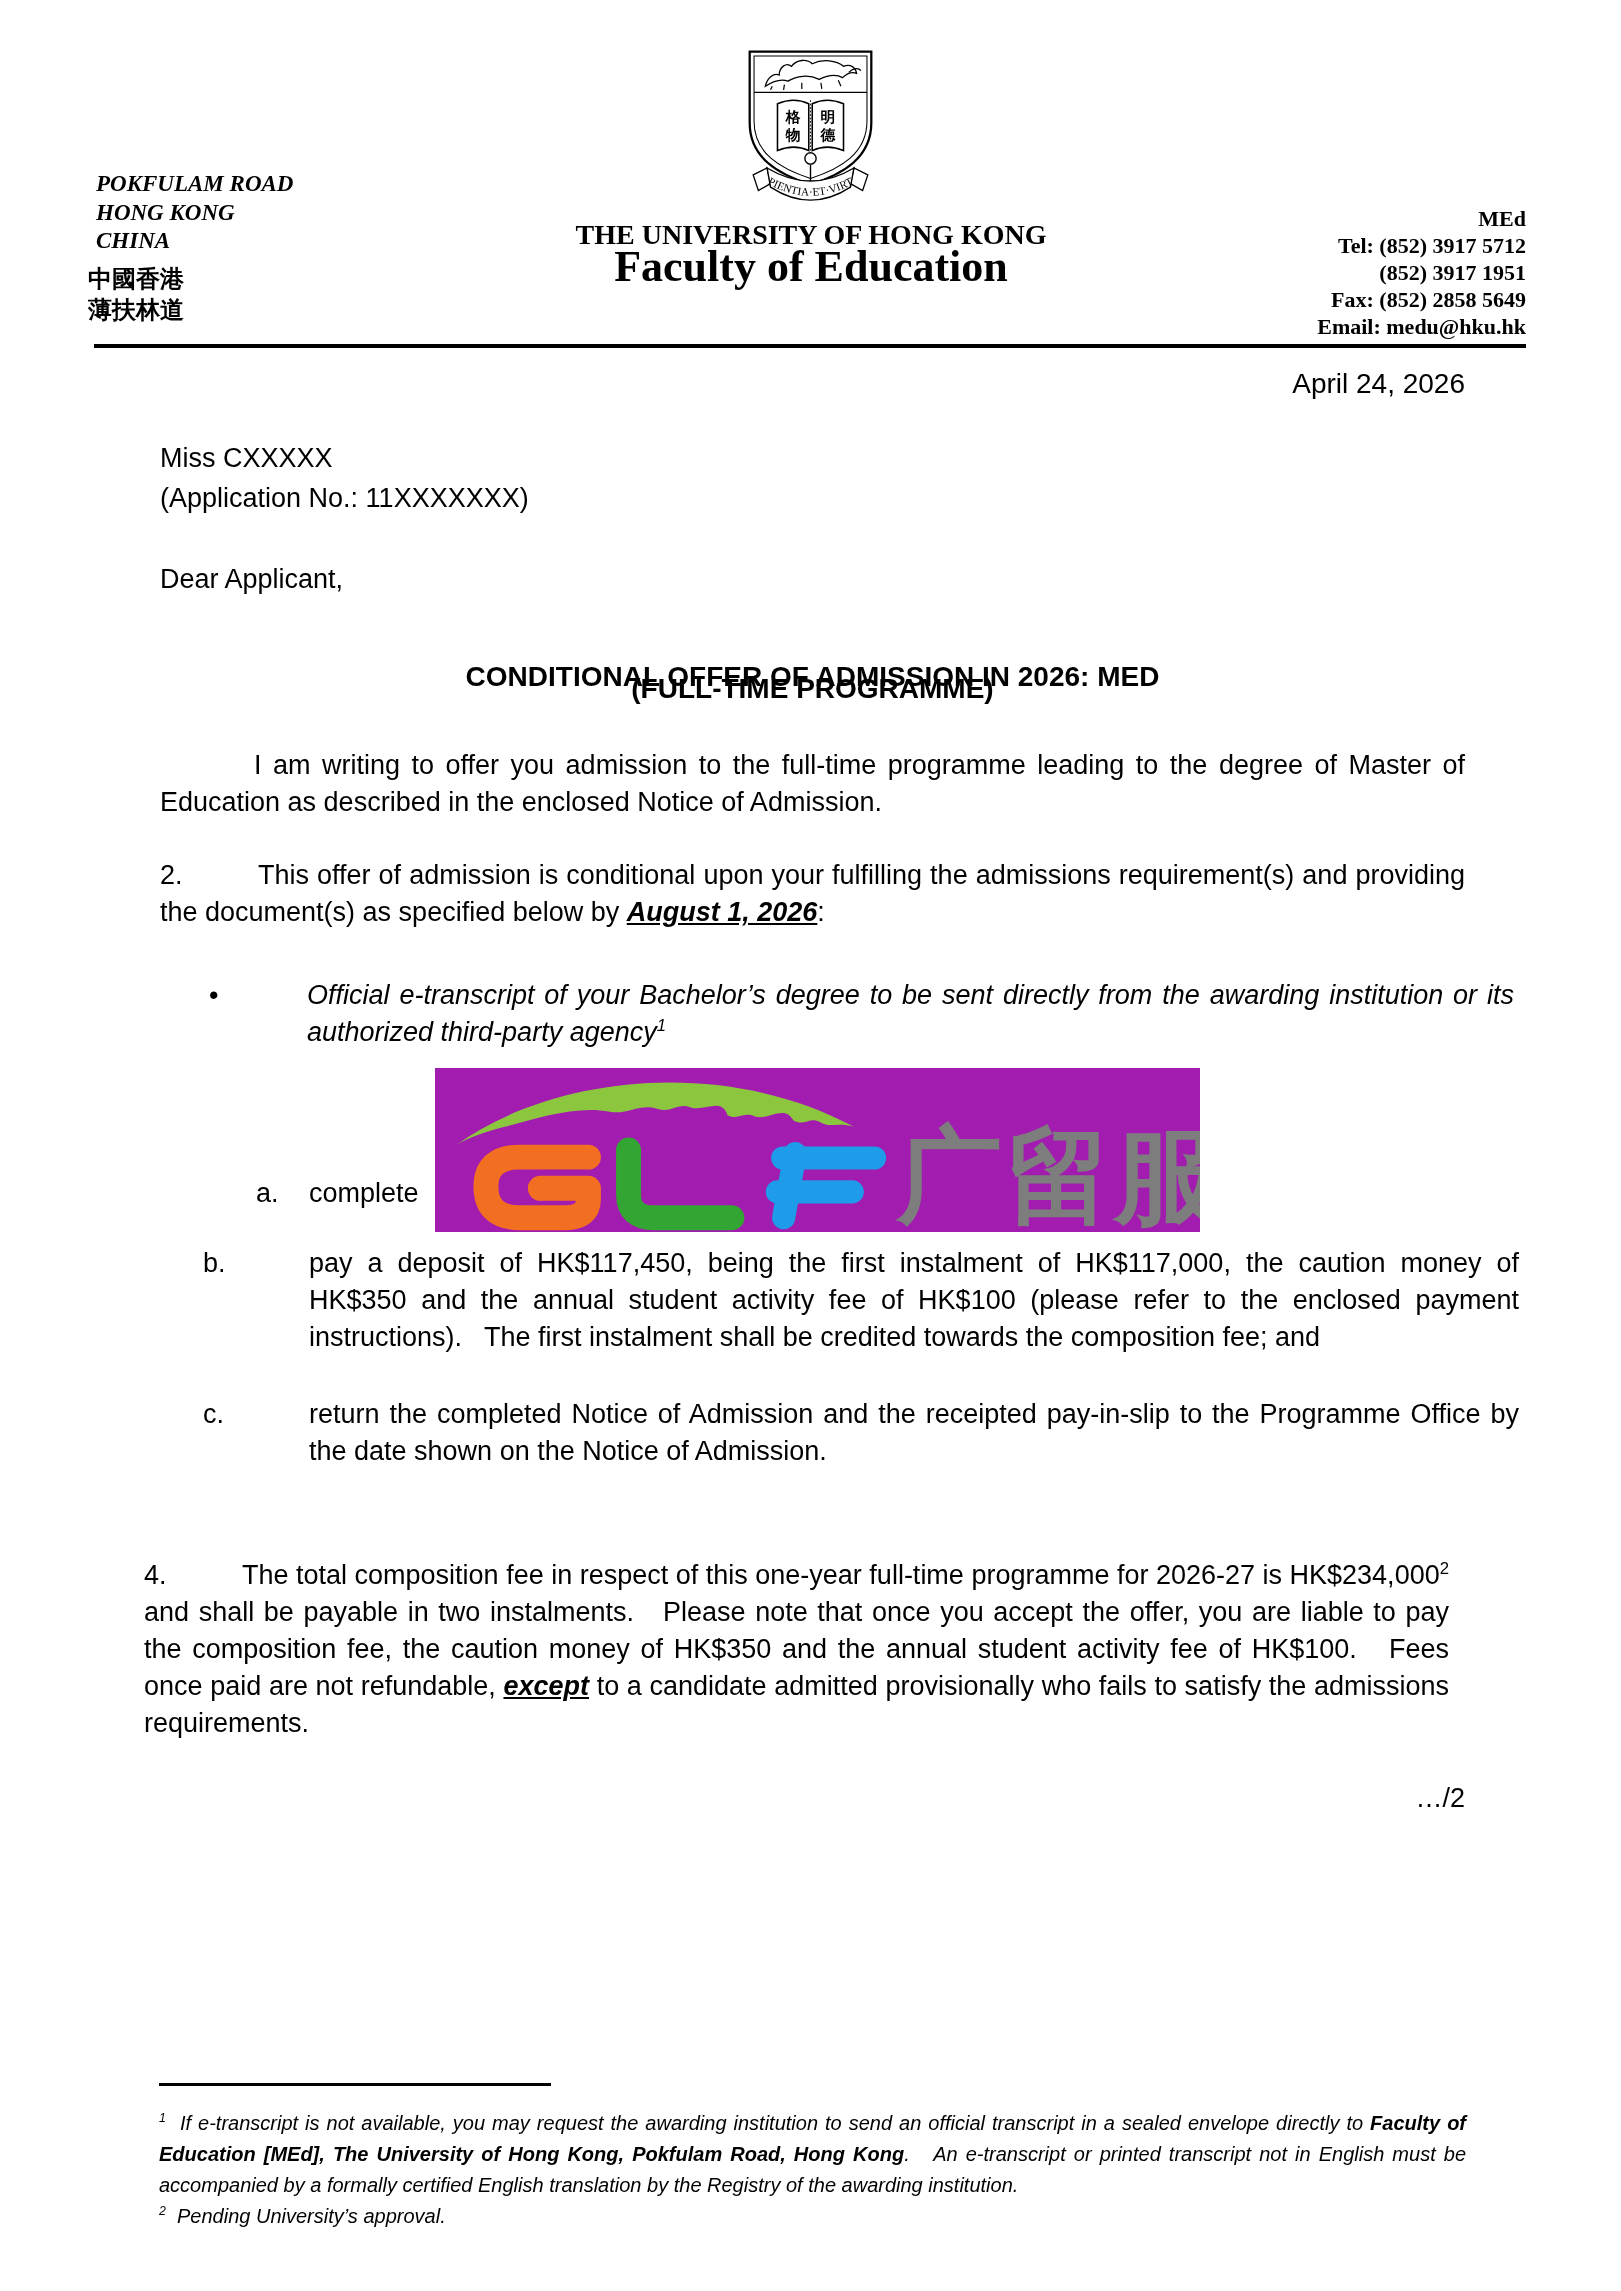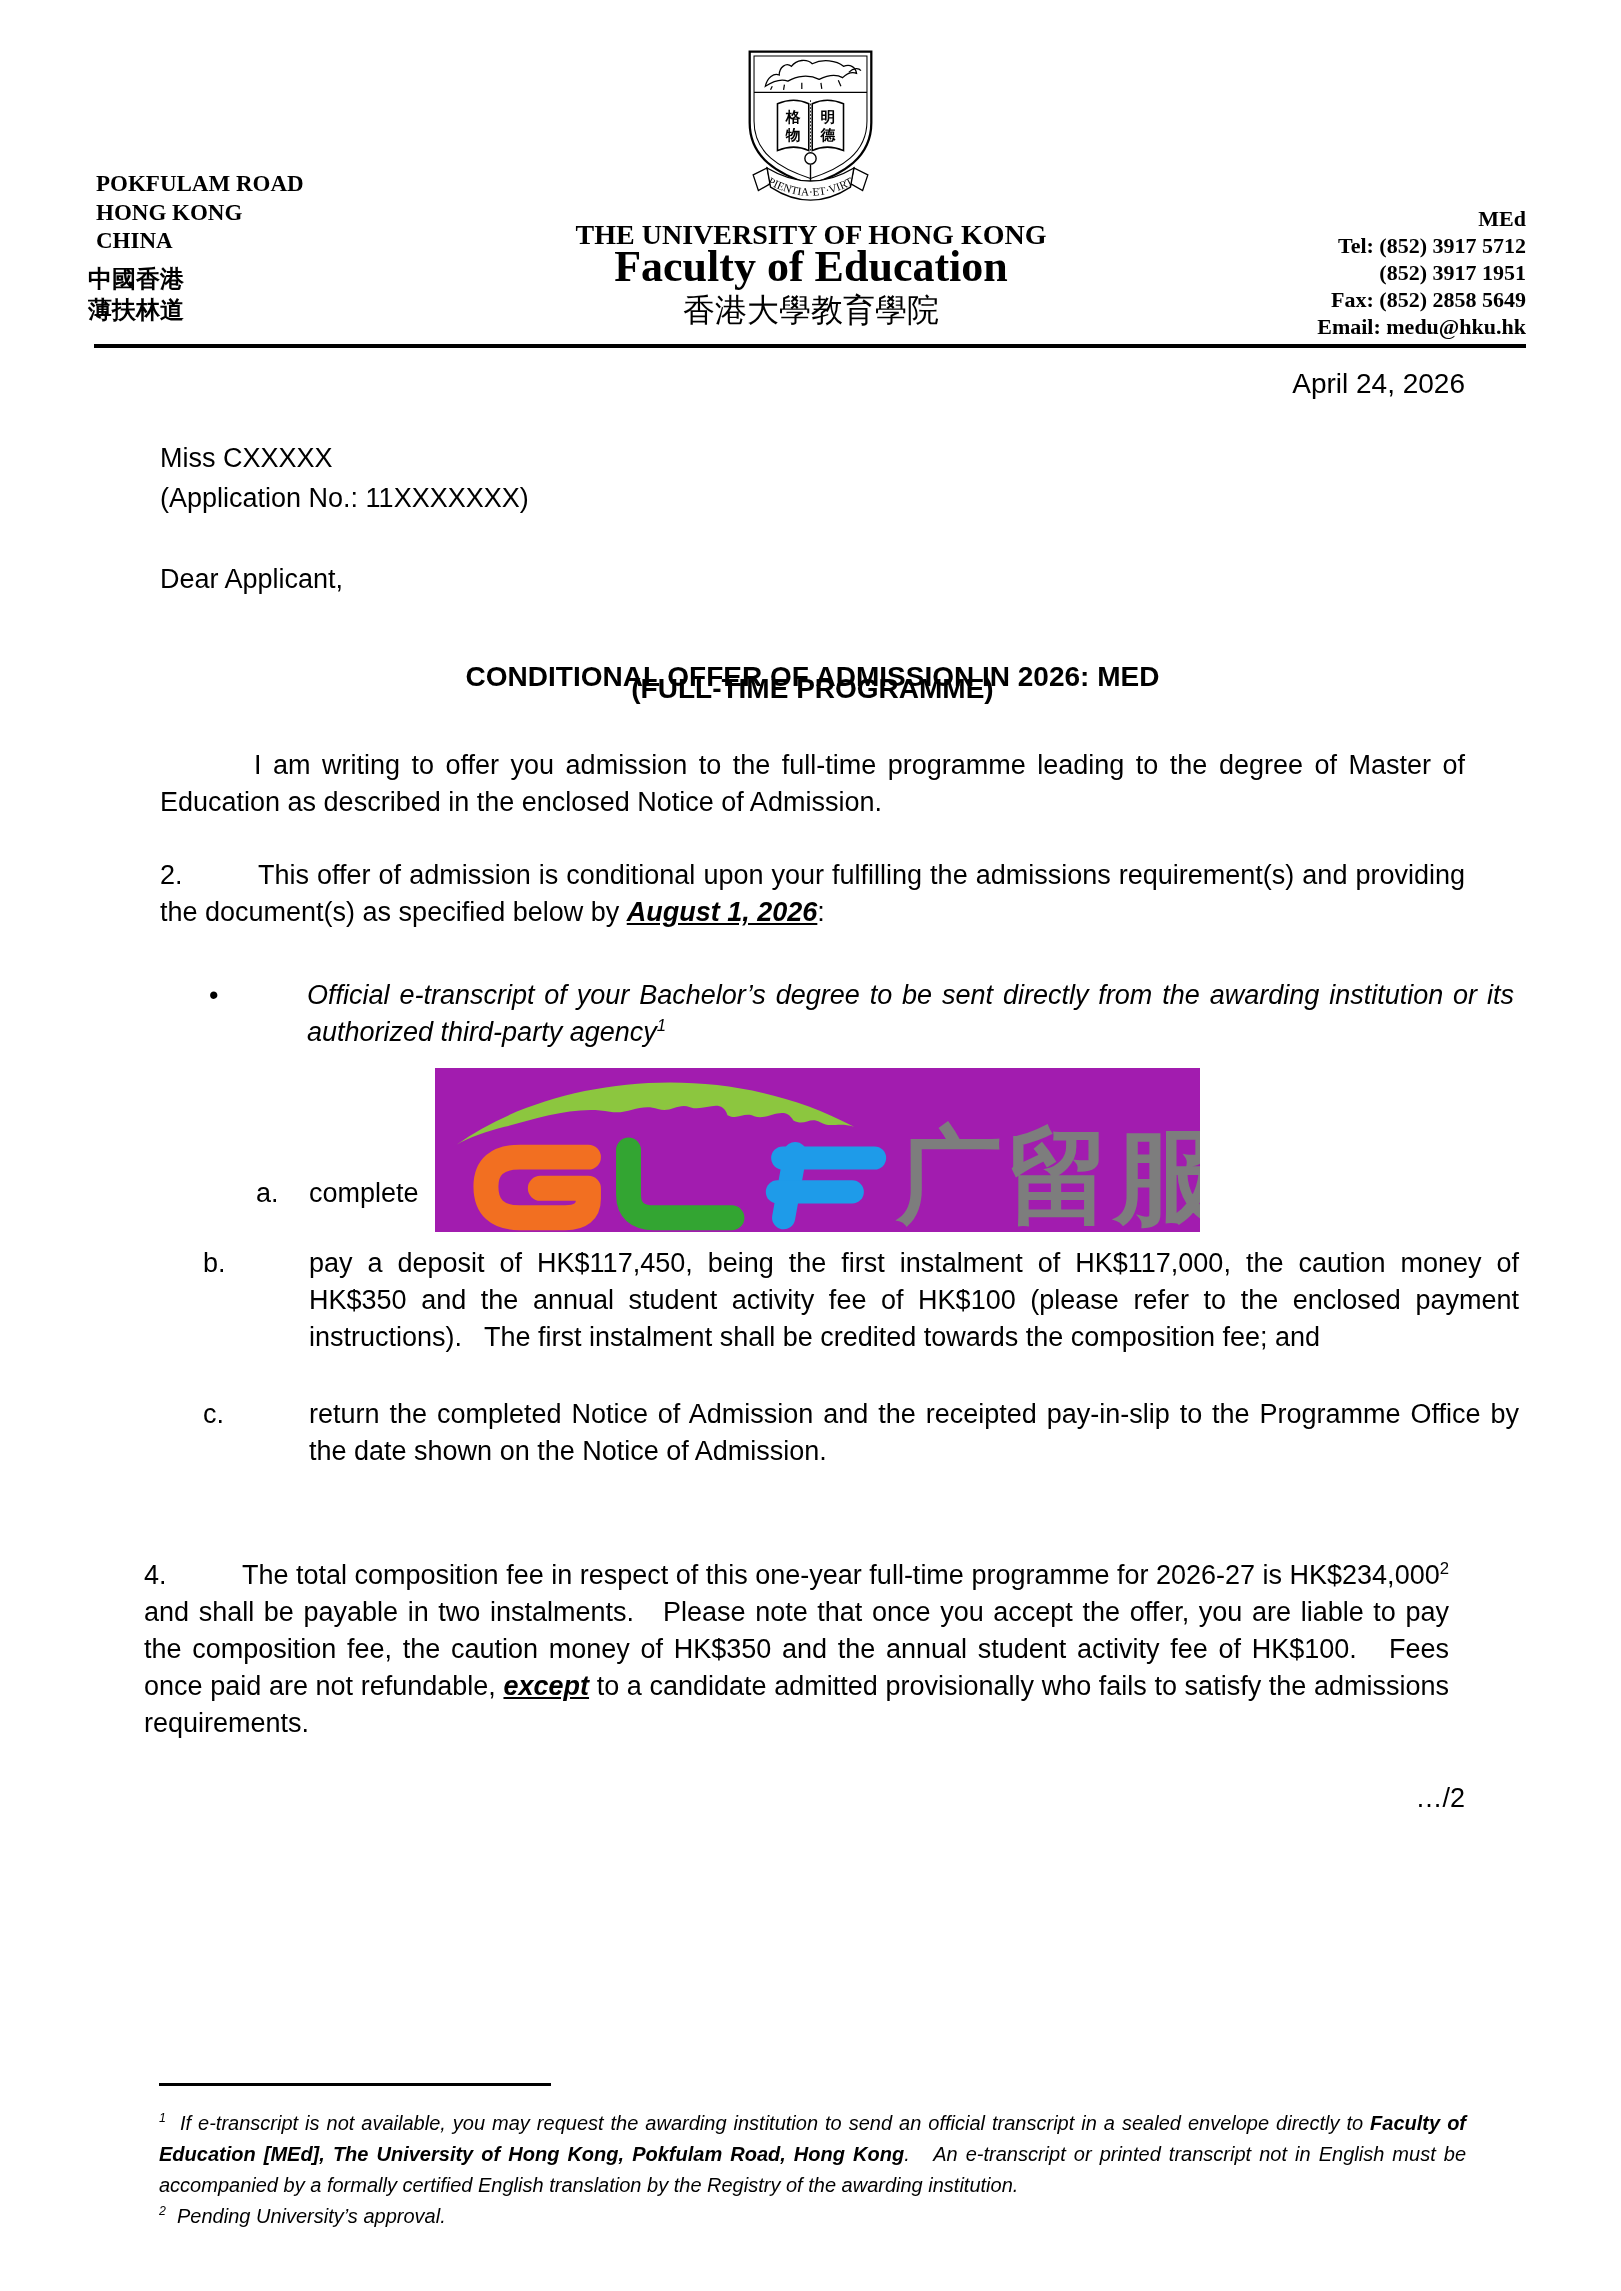--- a/index.html
+++ b/index.html
@@ -26,21 +26,21 @@
   .fnote { font-size:20px; font-style:italic; line-height:31px; }
   .fnote b { font-weight:bold; }
   .logo-box { background:#a21caf; }
   .covered-note { white-space:nowrap; overflow:hidden; }
 </style>
 </head>
 <body>
 
 <div class="page">
 
-  <div class="abs addr-left serif" style="left:96px; top:170px;">
+  <div class="abs addr-left serif" style="left:96px; top:170px;font-style:italic;">
     <div>POKFULAM ROAD</div>
     <div>HONG KONG</div>
     <div>CHINA</div>
   </div>
   <div class="abs addr-zh serif" style="left:88px; top:264px;">
     <div>中國香港</div>
     <div>薄扶林道</div>
   </div>
 
   <div class="abs" style="left:741px; top:46px; width:139px; height:171px;">
@@ -68,21 +68,20 @@
       <path d="M30,140 Q80,170 130,140 L126,162 Q80,192 34,162 Z" fill="#fff" stroke="#000" stroke-width="1.6"></path>
       <path id="ribbonPath" d="M30,158 Q80,186 130,158" fill="none"></path>
       <text font-size="13" font-family="Liberation Serif, serif">
         <textPath href="#ribbonPath" startOffset="50%" text-anchor="middle">SAPIENTIA·ET·VIRTUS</textPath>
       </text>
     </svg>
   </div>
 
   <div class="abs serif" style="left:160px; right:160px; top:219px; text-align:center; font-size:28px; font-weight:bold;">THE UNIVERSITY OF HONG KONG</div>
   <div class="abs serif" style="left:160px; right:160px; top:241px; text-align:center; font-size:44px; font-weight:bold;">Faculty of Education</div>
-  <div class="abs serif" style="left:160px; right:160px; top:289px; text-align:center; font-size:32px;">香港大學教育學院</div>
 
   <div class="abs contact serif" style="right:96px; top:205px;">
     <div>MEd</div>
     <div>Tel: (852) 3917 5712</div>
     <div>(852) 3917 1951</div>
     <div>Fax: (852) 2858 5649</div>
     <div>Email: medu@hku.hk</div>
   </div>
 
   <div class="abs rule" style="left:94px; top:344px; width:1432px; height:3.6px;"></div>

